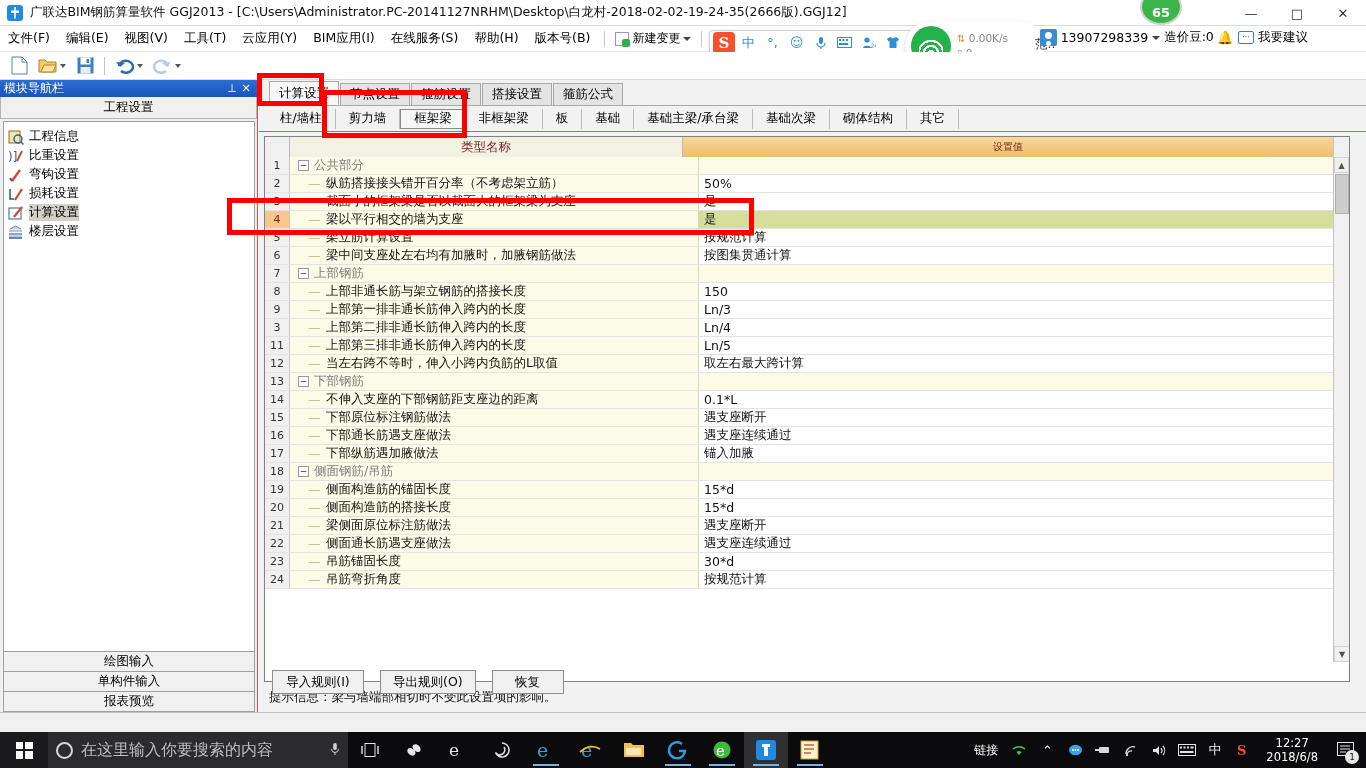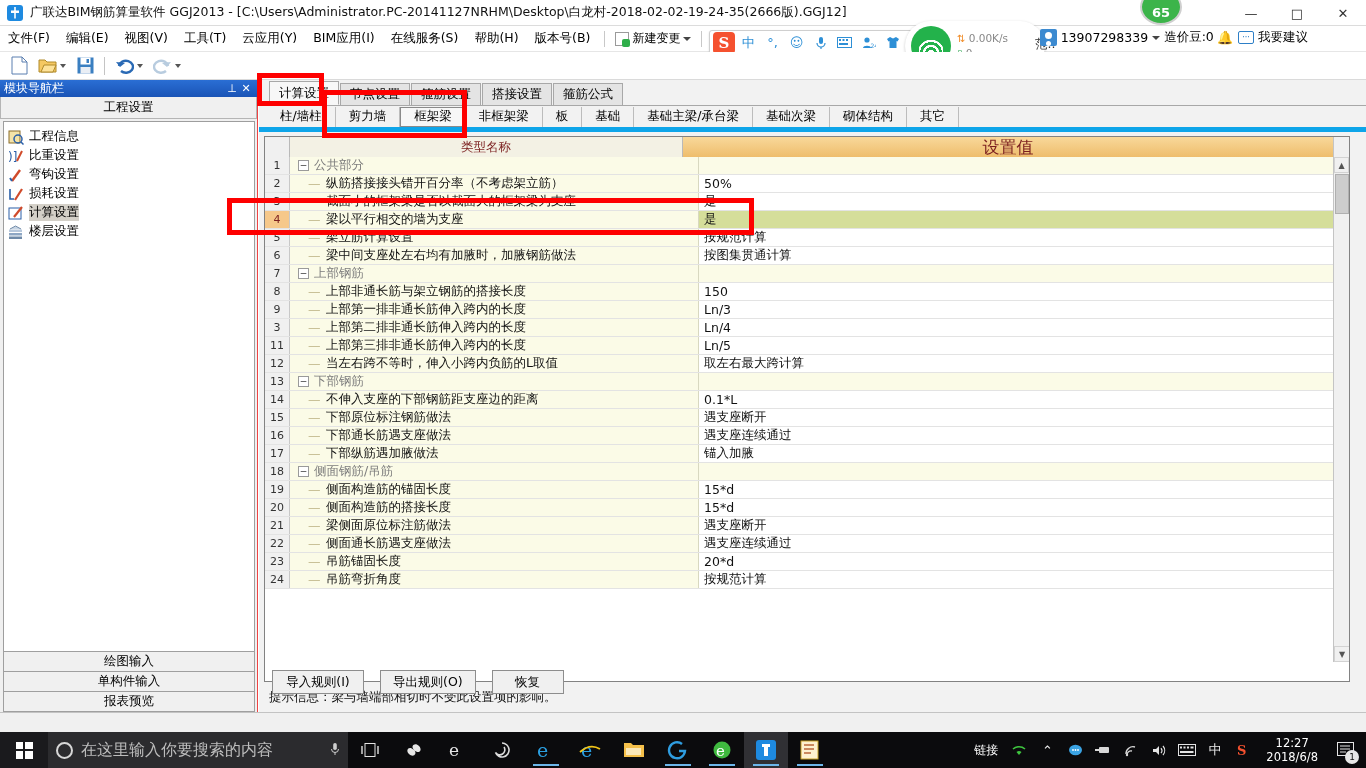--- a/index.html
+++ b/index.html
@@ -121,32 +121,32 @@
   .lp-bottom{position:absolute;bottom:0;left:3px;width:252px;}
   .lp-bbtn{height:21px;border:1px solid #9f9f9f;background:#f0f0f0;margin-top:-1px;
            display:flex;align-items:center;justify-content:center;font-size:12.5px;}
 
   
   .content{position:absolute;left:259px;top:80px;width:1107px;height:632px;background:#f2f2f2;}
   .tabs-row1{height:26px;display:flex;align-items:flex-end;padding-left:10px;border-bottom:1px solid #a8a8a8;background:#f2f2f2;}
   .tab1{height:22px;padding:0 9px;display:flex;align-items:center;font-size:12.5px;
         border:1px solid #a8a8a8;border-bottom:none;background:#e4e4e4;margin-right:1px;}
   .tab1.active{background:#f7f7f7;height:24px;border-bottom:1px solid #f7f7f7;}
-  .tabs-row2{height:26px;display:flex;align-items:center;padding-left:8px;background:#f2f2f2;border-bottom:5px solid #0ea5e9;}
+  .tabs-row2{height:26px;display:flex;align-items:center;padding-left:8px;background:#f2f2f2;border-bottom:1px solid #0ea5e9;}
   .tab2{height:20px;padding:0 13px;display:flex;align-items:center;font-size:12.5px;
         border-right:1px solid #bcbcbc;}
   .tab2.active{border:1px solid #8a8a8a;background:#f7f7f7;}
 
   .grid-wrap{position:absolute;left:5px;top:56px;width:1086px;height:546px;border:1px solid #828282;background:#fff;}
   .grid-head{display:flex;height:20px;background:#f5d9a5;}
   .gh-num{width:25px;background:#f0f0f0;border-right:1px solid #b9b9b9;}
   .gh-name{flex:1;background:#f3f1e4;border-right:1px solid #b9b9b9;display:flex;align-items:center;justify-content:center;
            font-size:12.5px;color:#7b1f1f;}
   .gh-val{width:650px;background:linear-gradient(#f8d89a,#eebd6c);display:flex;align-items:center;justify-content:center;
-          font-size:17px;color:#7b1f1f;}
+          font-size:10px;color:#7b1f1f;}
   .grid-body{height:505px;overflow:hidden;position:relative;}
   .row{display:flex;height:18px;border-bottom:1px solid #e3e3e3;font-size:12.5px;}
   .r-num{width:25px;background:#f0f0f0;border-right:1px solid #c8c8c8;display:flex;align-items:center;
          justify-content:center;font-size:11px;color:#333;}
   .r-name{flex:1;background:#fbfbe7;border-right:1px solid #d8d8c0;display:flex;align-items:center;
           padding-left:4px;color:#111;}
   .r-val{width:650px;background:#fff;display:flex;align-items:center;padding-left:5px;color:#111;}
   .row.group .r-name{color:#7d7d7d;}
   .row.group .r-val{background:#fbfbe7;}
   .row.sel .r-num{background:#f6c88a;color:#7b1f1f;}
@@ -619,21 +619,21 @@
                 <span>侧面通长筋遇支座做法</span>
               </div>
               <div class="r-val">遇支座连续通过</div>
             </div>
             <div class="row">
               <div class="r-num">23</div>
               <div class="r-name">
                 <span class="tree-dash">—</span>
                 <span>吊筋锚固长度</span>
               </div>
-              <div class="r-val">20*d</div>
+              <div class="r-val">30*d</div>
             </div>
             <div class="row">
               <div class="r-num">24</div>
               <div class="r-name">
                 <span class="tree-dash">—</span>
                 <span>吊筋弯折角度</span>
               </div>
               <div class="r-val">按规范计算</div>
             </div>
           </div>

